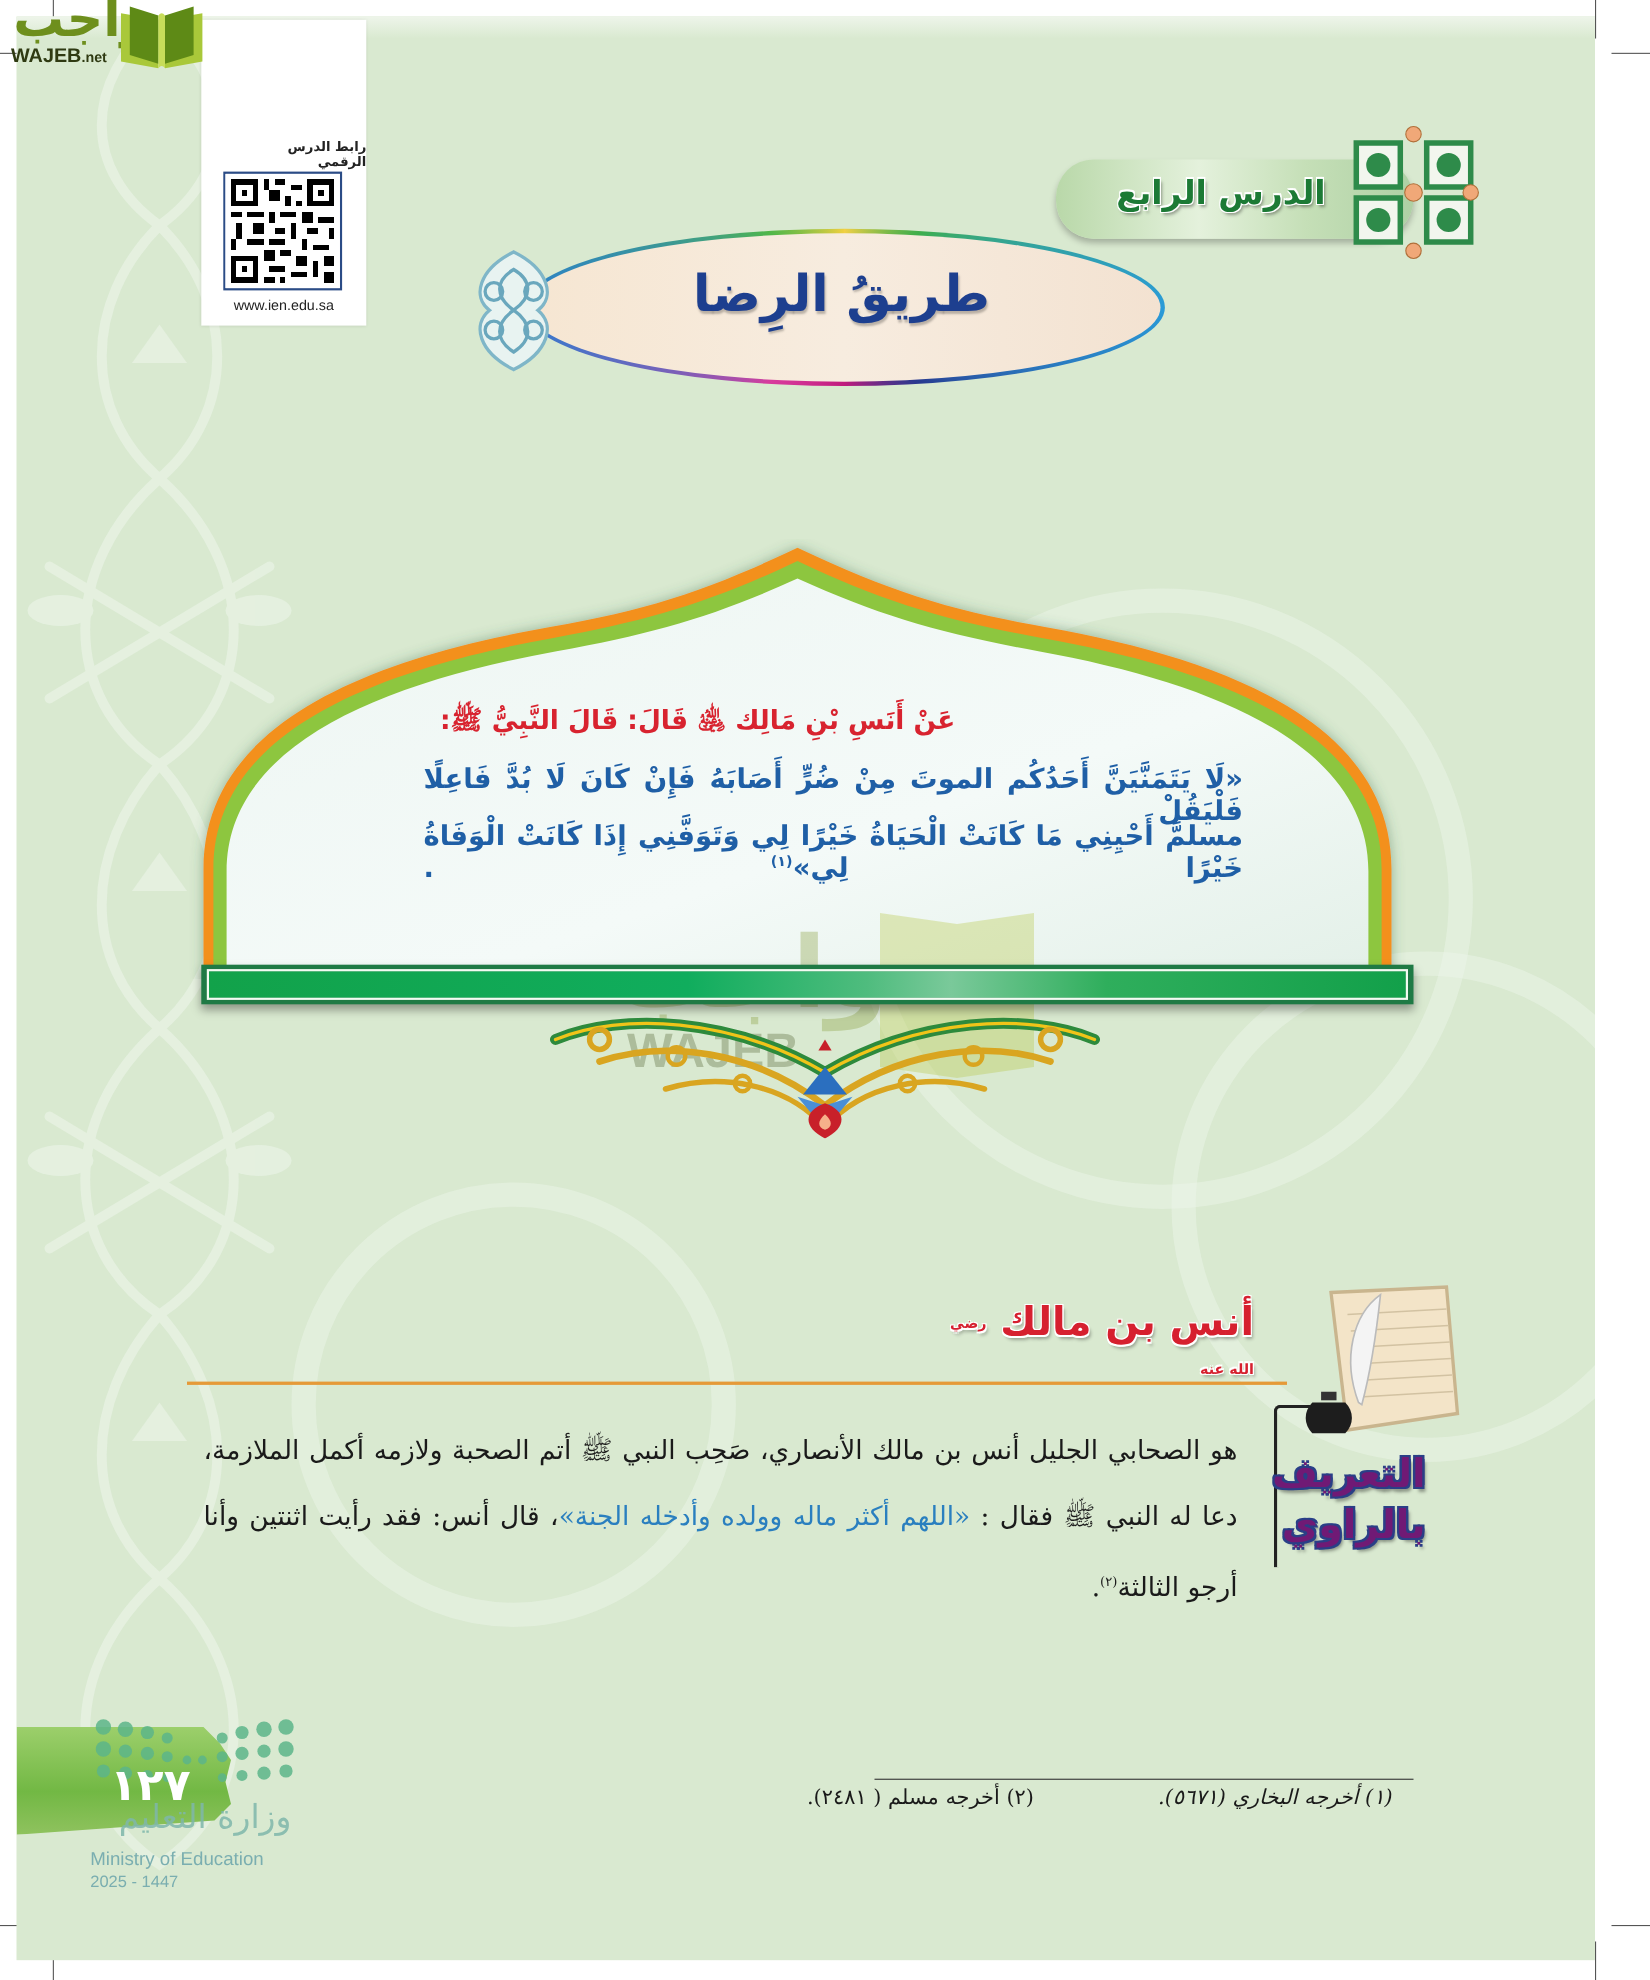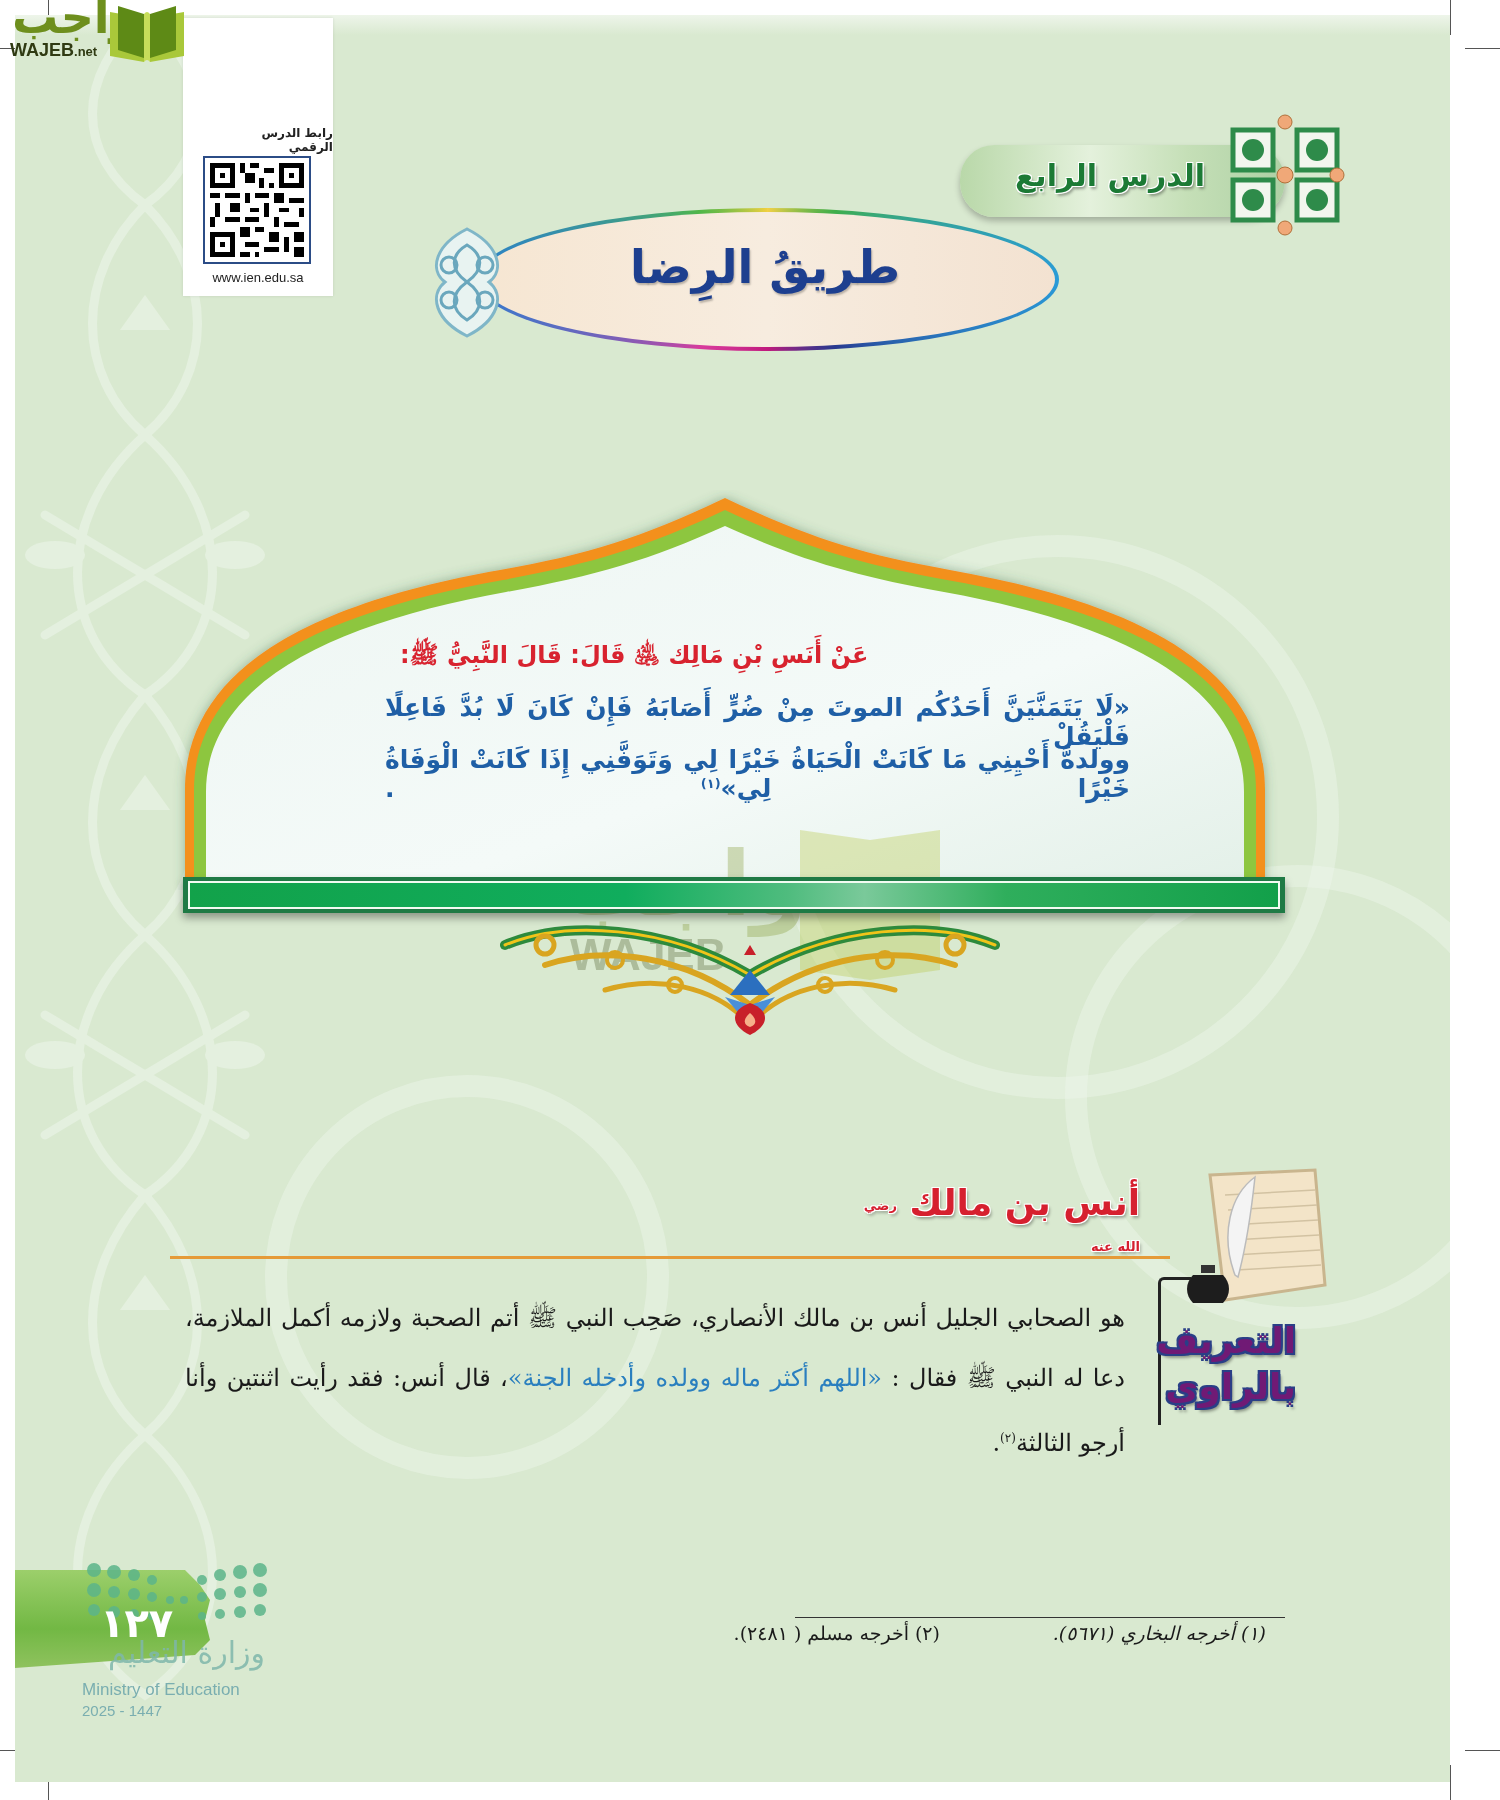--- a/index.html
+++ b/index.html
@@ -324,21 +324,21 @@
       <feDropShadow dx="0" dy="0" stdDeviation="6" flood-color="#3a6b4a" flood-opacity="0.45"></feDropShadow>
     </filter>
   </defs>
   <path d="M15 400 L15 300 C15 170 160 110 330 80 C420 64 470 48 555 8 C640 48 690 64 780 80 C950 110 1095 170 1095 300 L1095 400 Z" fill="#f3901f" filter="url(#sh)"></path>
   <path d="M24 400 L24 300 C24 178 165 120 333 90 C420 74 475 58 555 20 C635 58 690 74 777 90 C945 120 1086 178 1086 300 L1086 400 Z" fill="#8dc63f"></path>
   <path d="M36 400 L36 302 C36 190 170 132 336 102 C425 86 480 70 555 36 C630 70 685 86 774 102 C940 132 1074 190 1074 302 L1074 400 Z" fill="url(#archFill)"></path>
 </svg>
 
 <div class="hadith-intro">عَنْ أَنَسِ بْنِ مَالِك ﵁ قَالَ: قَالَ النَّبِيُّ ﷺ:</div>
 <div class="hadith-line" style="top:693px;">«لَا يَتَمَنَّيَنَّ أَحَدُكُم الموتَ مِنْ ضُرٍّ أَصَابَهُ فَإِنْ كَانَ لَا بُدَّ فَاعِلًا فَلْيَقُلْ</div>
-<div class="hadith-line" style="top:745px;"><span>وولدهَّ أَحْيِنِي مَا كَانَتْ الْحَيَاةُ خَيْرًا لِي وَتَوَفَّنِي إِذَا كَانَتْ الْوَفَاةُ خَيْرًا لِي»</span><span class="sup">(١)</span> <span>.</span></div>
+<div class="hadith-line" style="top:745px;"><span>مسلمَّ أَحْيِنِي مَا كَانَتْ الْحَيَاةُ خَيْرًا لِي وَتَوَفَّنِي إِذَا كَانَتْ الْوَفَاةُ خَيْرًا لِي»</span><span class="sup">(١)</span> <span>.</span></div>
 
 <svg class="center-watermark" viewBox="0 0 440 160">
   <path d="M260 10 L330 20 L330 160 L260 150 Z" fill="#b8c94a"></path>
   <path d="M400 10 L330 20 L330 160 L400 150 Z" fill="#b8c94a"></path>
   <text x="20" y="95" font-size="90" font-weight="bold" fill="#8aa040" font-family="DejaVu Sans, sans-serif">واجب</text>
   <text x="30" y="150" font-size="44" font-weight="bold" fill="#5a6a3a" font-family="Liberation Sans, sans-serif">WAJEB</text>
 </svg>
 
 <div class="green-bar">
   <div class="green-bar-inner"></div>

